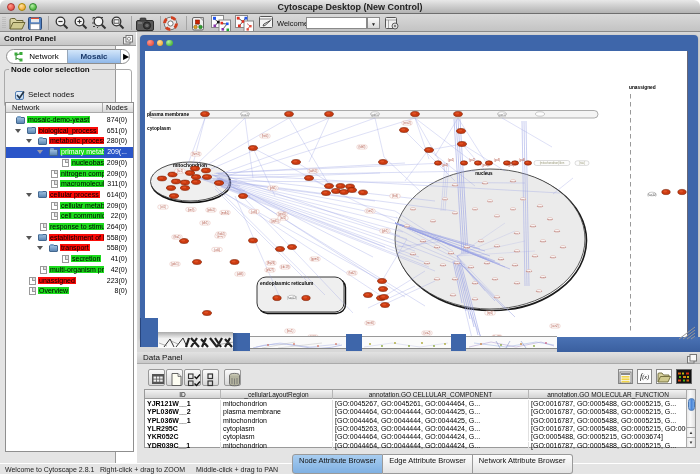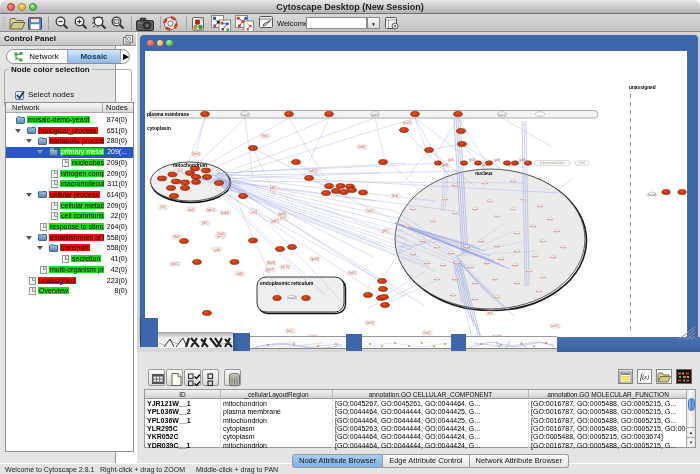--- a/index.html
+++ b/index.html
@@ -43,30 +43,30 @@
 #dtoolbar{left:0;top:12px;width:563px;height:25px;}
 .dbtn{top:5px;width:17px;height:17px;background:linear-gradient(#fafafa,#d8d8d8);border:1px solid #999;border-radius:2px;}
 
 #dtable{left:7px;top:37px;width:552px;height:59px;background:#fff;border:1px solid #999;}
 #dthead{left:0;top:0;width:550px;height:9px;background:linear-gradient(#f2f2f2,#d2d2d2);border-bottom:1px solid #999;font-size:6.5px;color:#111;}
 .th{position:absolute;top:0;height:9px;line-height:9px;text-align:center;border-right:1px solid #b5b5b5;overflow:hidden;}
 .drow{left:0;width:550px;height:8.3px;font-size:7px;white-space:nowrap;}
 .td{position:absolute;top:0;height:8.3px;line-height:8.3px;overflow:hidden;border-right:1px solid #e0e0e0;padding-left:2px;}
 
 #btabs{left:292px;top:454px;height:11.5px;font-size:7.5px;z-index:4;}
-.btab{float:left;height:14px;line-height:11.5px;padding:0 6px;background:linear-gradient(#fdfdfd,#e3e3e3);border:1px solid #9a9a9a;border-left:none;color:#111;}
+.btab{float:left;height:20px;line-height:11.5px;padding:0 6px;background:linear-gradient(#fdfdfd,#e3e3e3);border:1px solid #9a9a9a;border-left:none;color:#111;}
 
 #status{left:0;top:464px;width:700px;height:10px;background:#e4e4e4;font-size:7px;color:#222;}
 .stx{top:1.5px;}
 .icon{position:absolute;}
 </style></head>
 <body>
 
 <div class="abs" id="titlebar">
-    <div class="t">Cytoscape Desktop (New Session)</div>
+    <div class="t">Cytoscape Desktop (New Control)</div>
   </div>
 <div class="abs tl" style="left:7px;background:radial-gradient(circle at 35% 30%,#ff9a8a,#ee5f51 60%,#c33a2d);border:0.5px solid #a33;"></div>
 <div class="abs tl" style="left:18px;background:radial-gradient(circle at 35% 30%,#ffe2a0,#f6b54b 60%,#cf8f2e);border:0.5px solid #a80;"></div>
 <div class="abs tl" style="left:29px;background:radial-gradient(circle at 35% 30%,#b6f0a8,#5dc04c 60%,#3d9a32);border:0.5px solid #383;"></div>
 
 <div class="abs" id="toolbar"></div>
 <div class="abs" id="tbicons">
   <svg class="icon" style="left:2px;top:16px;" width="4" height="14">
       <path d="M1 1v12 M3 1v12" stroke="#aaa" stroke-width="1" stroke-dasharray="1,1"></path>
     </svg>
@@ -786,20 +786,24 @@
 <text x="310" y="134.9" font-size="2.2" fill="#a05048" text-anchor="middle" font-family="Liberation Sans,sans-serif">(gn47)</text>
       </svg>
   </div>
 </div>
 
 <svg class="abs" style="z-index:3;left:676px;top:326px;" width="20" height="14">
     <path d="M3 13 L19 1 M7 13 L19 4 M11 13 L19 7 M15 13 L19 10" stroke="#999" stroke-width="1" fill="none"></path>
   </svg>
 
 <div class="abs" id="dpanel">
+  <div class="abs" id="dphead">Data Panel<svg style="position:absolute;right:3px;top:1.5px;" width="10" height="10">
+        <rect x="0.5" y="2.5" width="6.5" height="6.5" fill="#eee" stroke="#777"></rect>
+        <rect x="3" y="0.5" width="6.5" height="6.5" fill="#f8f8f8" stroke="#777"></rect>
+      </svg></div>
   <div class="abs" id="dtoolbar">
     <div class="abs dbtn" style="left:11px;"><svg width="15" height="15" style="margin:1.5px">
           <rect x="1" y="2" width="12" height="10" fill="#555"></rect>
           <rect x="2.5" y="4.5" width="2.6" height="2.2" fill="#eee"></rect>
           <rect x="5.8" y="4.5" width="2.6" height="2.2" fill="#eee"></rect>
           <rect x="9.1" y="4.5" width="2.6" height="2.2" fill="#eee"></rect>
           <rect x="2.5" y="7.5" width="2.6" height="2.2" fill="#eee"></rect>
           <rect x="5.8" y="7.5" width="2.6" height="2.2" fill="#eee"></rect>
           <rect x="9.1" y="7.5" width="2.6" height="2.2" fill="#eee"></rect>
         </svg></div>
@@ -892,21 +896,21 @@
     </div>
   </div>
   <div class="abs" style="left:549px;top:37px;width:10px;height:59px;border:1px solid #999;border-left:1px solid #aaa;background:linear-gradient(90deg,#e8e8e8,#fafafa 40%,#e0e0e0);">
     <div class="abs" style="left:0.5px;top:8px;width:7px;height:13px;border-radius:4px;background:linear-gradient(90deg,#9cc2ee,#4a86d8 50%,#76a9e6);border:0.5px solid #4a76b0;"></div>
     <div class="abs" style="left:0;top:37px;width:8px;height:10px;border-top:1px solid #aaa;font-size:4.5px;text-align:center;line-height:10px;color:#333;">▲</div>
     <div class="abs" style="left:0;top:47px;width:8px;height:10px;border-top:1px solid #aaa;font-size:4.5px;text-align:center;line-height:10px;color:#333;">▼</div>
   </div>
 </div>
 <div class="abs" id="btabs">
     <div class="btab" style="border-left:1px solid #9a9a9a;border-radius:3px 0 0 3px;background:linear-gradient(#a8cdf0,#7fb0e2);">Node Attribute Browser</div>
-    <div class="btab">Edge Attribute Control</div>
+    <div class="btab">Edge Attribute Browser</div>
     <div class="btab" style="border-radius:0 3px 3px 0;">Network Attribute Browser</div>
 </div>
 
 <div class="abs" id="status">
   <div class="abs stx" style="left:5px;">Welcome to Cytoscape 2.8.1</div>
   <div class="abs stx" style="left:100px;">Right-click + drag to ZOOM</div>
   <div class="abs stx" style="left:196px;">Middle-click + drag to PAN</div>
 </div>
 
 </body></html>

